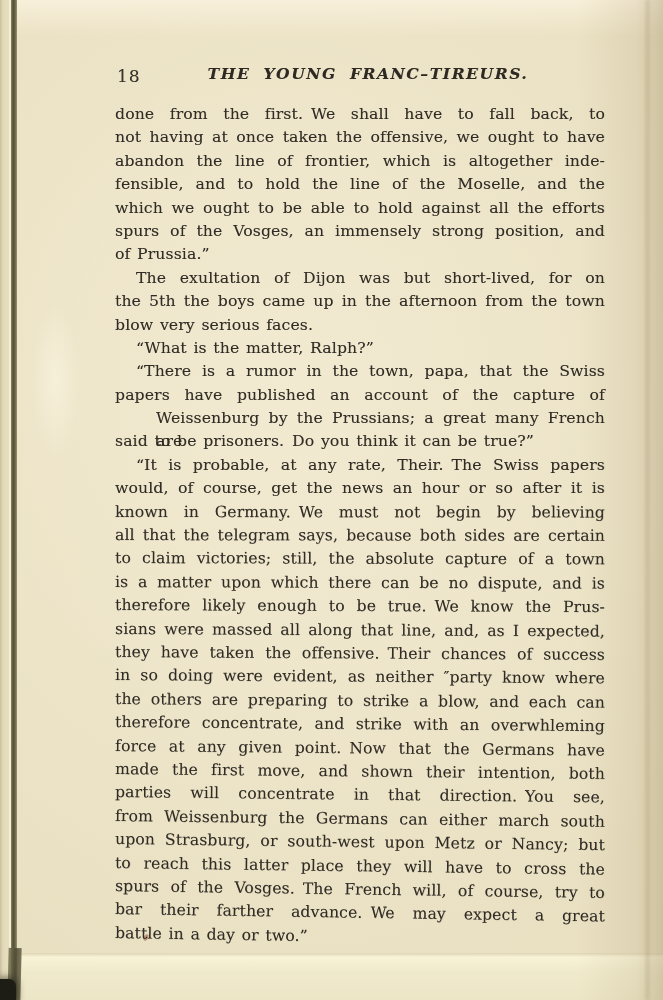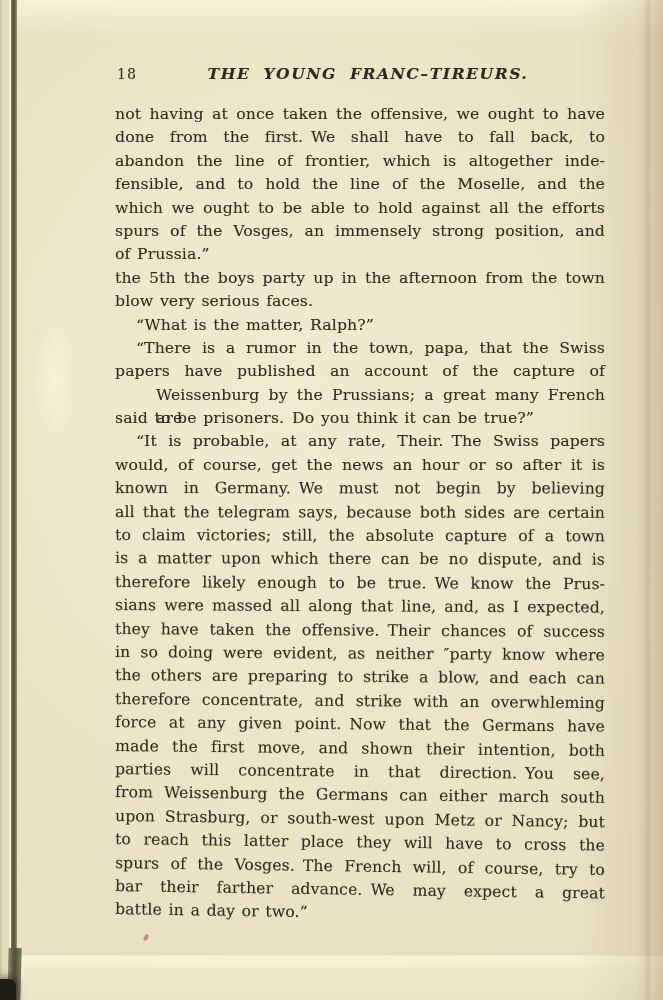--- a/index.html
+++ b/index.html
@@ -71,21 +71,21 @@
     background: radial-gradient(ellipse at center, rgba(255,250,232,0.5), rgba(255,250,232,0) 70%);
   }
 
   
   .header-row {
     position: absolute; left: 0; top: 64px; width: 663px; height: 24px;
     color: #2f2b24;
   }
   .page-number {
     position: absolute; left: 117px; top: 2px;
-    font-size: 14px; letter-spacing: 1px;
+    font-size: 17px; letter-spacing: 1px;
     color: #38342b;
     text-shadow: 0.3px 0.3px 0.5px rgba(47,42,33,0.35);
   }
   .running-title {
     position: absolute; left: 115px; width: 490px; top: 0;
     padding-left: 16px;
     text-align: center;
     font-style: italic;
     font-weight: bold;
     font-size: 15.5px;
@@ -136,28 +136,29 @@
   <div class="gutter-bottom"></div>
   <div class="corner-dark"></div>
   <div class="paper-speck"></div>
 
   <div class="header-row">
     <span class="page-number">18</span>
     <div class="running-title">THE YOUNG FRANC–TIREURS.</div>
   </div>
 
   <div class="text-block">
+      <div class="text-line" style="transform: rotate(0deg);">done from the first. We shall have to fall back, to</div>
       <div class="text-line" style="transform: rotate(0deg);">not having at once taken the offensive, we ought to have</div>
-      <div class="text-line" style="transform: rotate(0deg);">done from the first. We shall have to fall back, to</div>
       <div class="text-line" style="transform: rotate(0deg);">abandon the line of frontier, which is altogether inde-</div>
       <div class="text-line" style="transform: rotate(0deg);">fensible, and to hold the line of the Moselle, and the</div>
       <div class="text-line" style="transform: rotate(0deg);">which we ought to be able to hold against all the efforts</div>
       <div class="text-line" style="transform: rotate(0deg);">spurs of the Vosges, an immensely strong position, and</div>
       <div class="text-line para-last" style="transform: rotate(0deg);">of Prussia.”</div>
-      <div class="text-line" style="transform: rotate(0deg);">the 5th the boys party up in the afternoon from the town</div>
+      <div class="text-line para-first-indent" style="transform: rotate(0deg);">The exultation of Dijon was but short-lived, for on</div>
+      <div class="text-line" style="transform: rotate(0deg);">the 5th the boys came up in the afternoon from the town</div>
       <div class="text-line para-last" style="transform: rotate(0deg);">blow very serious faces.</div>
       <div class="text-line para-first-indent para-last" style="transform: rotate(0deg);">“What is the matter, Ralph?”</div>
       <div class="text-line para-first-indent" style="transform: rotate(0deg);">“There is a rumor in the town, papa, that the Swiss</div>
       <div class="text-line" style="transform: rotate(0deg);">papers have published an account of the capture of</div>
       <div class="text-line" style="transform: rotate(0deg); margin-left: 41px;">Weissenburg by the Prussians; a great many French are</div>
       <div class="text-line para-last" style="transform: rotate(0deg);">said to be prisoners. Do you think it can be true?”</div>
       <div class="text-line para-first-indent" style="transform: rotate(0deg);">“It is probable, at any rate, Their. The Swiss papers</div>
       <div class="text-line" style="transform: rotate(0deg);">would, of course, get the news an hour or so after it is</div>
       <div class="text-line" style="transform: rotate(0.048deg);">known in Germany. We must not begin by believing</div>
       <div class="text-line" style="transform: rotate(0.096deg);">all that the telegram says, because both sides are certain</div>

